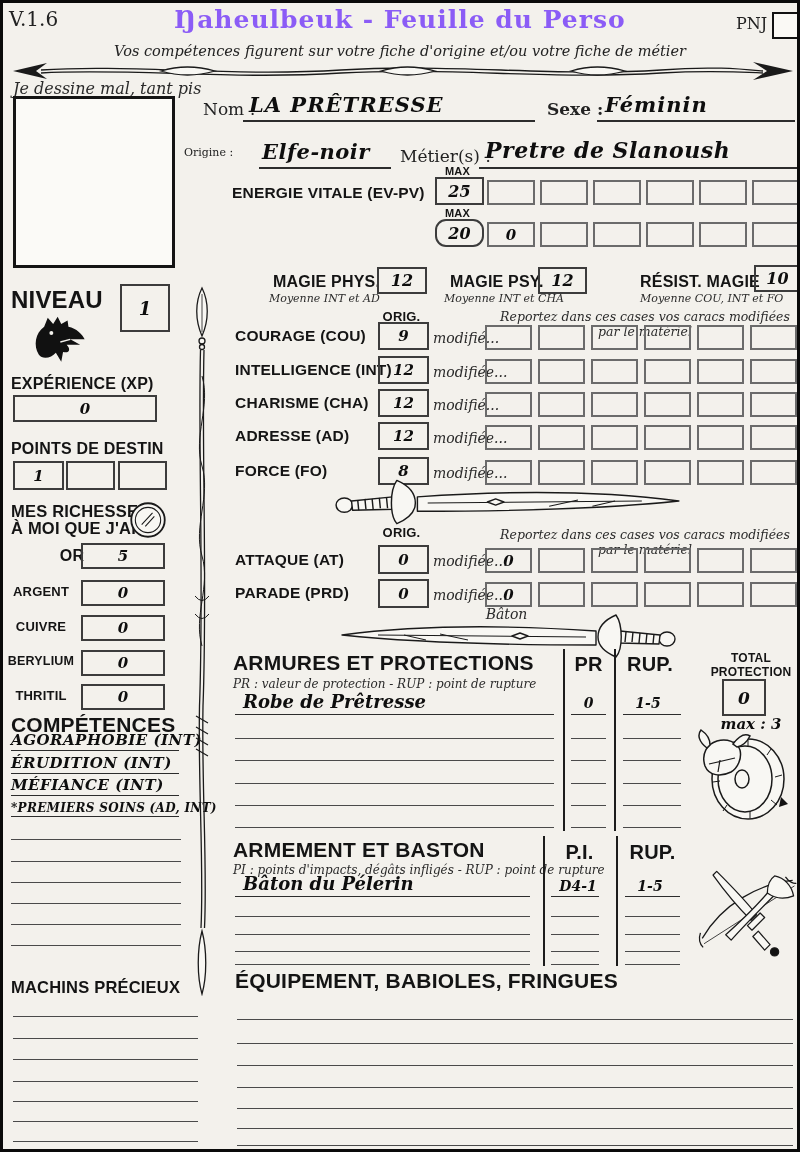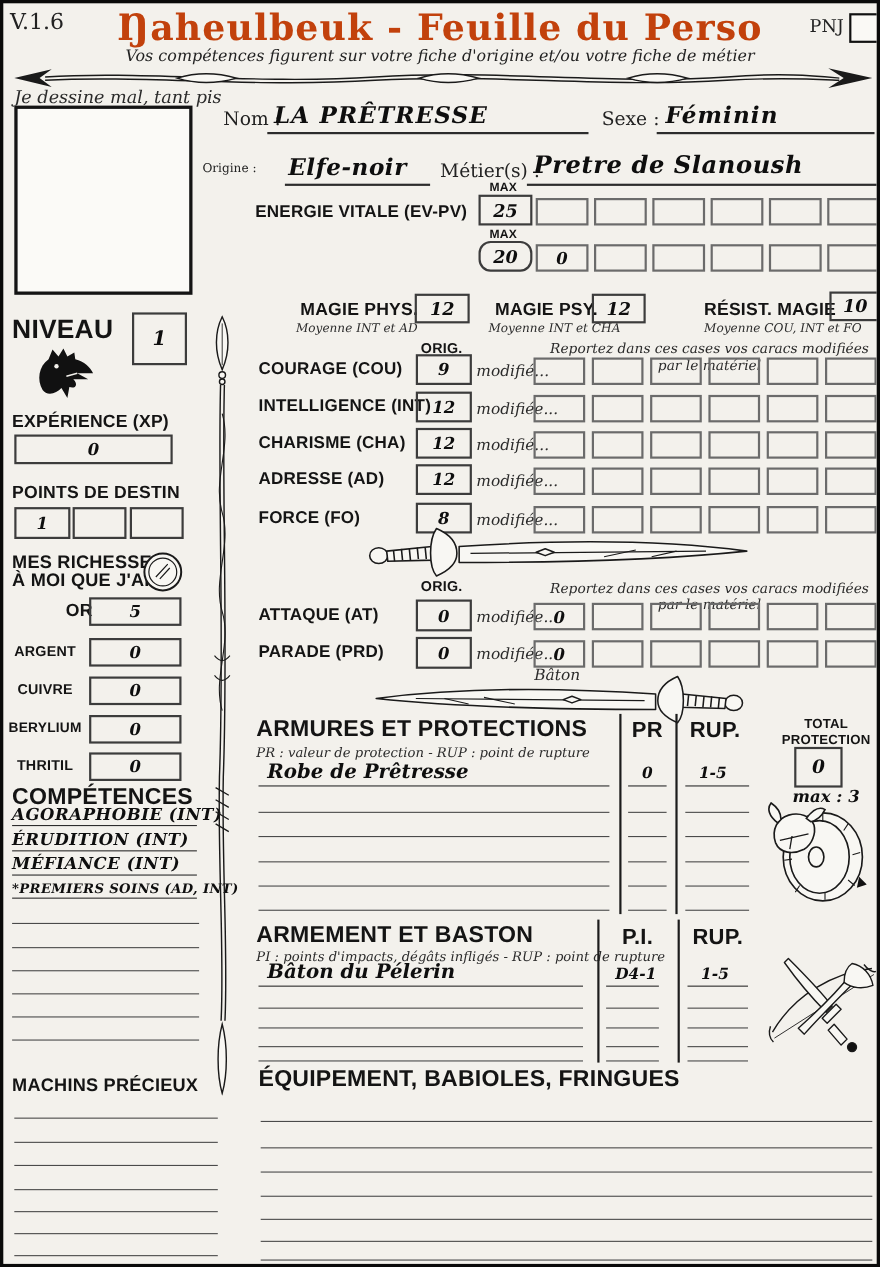--- a/index.html
+++ b/index.html
@@ -21,21 +21,21 @@
   .ctr{display:flex;align-items:center;justify-content:center;text-align:center;}
   svg{display:block;}
   .ico{position:absolute;}
 </style>
 </head>
 <body>
 
 <div class="page">
 
   <div class="ser" style="left:6px;top:4px;font-size:20px;">V.1.6</div>
-  <div class="abs" style="left:60px;right:60px;top:2px;text-align:center;font-family:'DejaVu Serif',serif;font-weight:700;font-size:33px;letter-spacing:1px;color:#c2410c;">Ŋaheulbeuk - Feuille du Perso</div>
+  <div class="abs" style="left:60px;right:60px;top:2px;text-align:center;font-family:'DejaVu Serif',serif;font-weight:700;font-size:25px;letter-spacing:1px;color:#8b5cf6;">Ŋaheulbeuk - Feuille du Perso</div>
   <div class="abs" style="left:60px;right:60px;top:40px;text-align:center;font-family:'DejaVu Serif',serif;font-style:italic;font-size:14.5px;color:#222;">Vos compétences figurent sur votre fiche d'origine et/ou votre fiche de métier</div>
   <div class="ser" style="left:733px;top:11px;font-size:16px;">PNJ</div>
   <div class="abs" style="left:769px;top:9px;width:23px;height:23px;border:2.5px solid #111;background:#faf9f5;"></div>
 
   <div class="ico" style="left:8px;top:57px;">
     <svg width="784" height="22" viewBox="0 0 784 22">
       <g stroke="#1a1a1a" fill="none" stroke-width="1.3">
         <path d="M30,10 C120,4 220,17 330,10 C440,3 540,17 650,10 C700,6 730,9 752,11"></path>
         <path d="M30,13 C120,8 220,20 330,13 C440,7 540,20 650,13 C700,10 730,12 752,13"></path>
         <path d="M150,11 q26,-8 54,0 q-28,8 -54,0 Z" fill="#f8f7f3"></path>
@@ -43,21 +43,21 @@
         <path d="M560,11 q26,-8 54,0 q-28,8 -54,0 Z" fill="#f8f7f3"></path>
       </g>
       <path d="M2,11 L36,3 L25,11 L36,19 Z" fill="#1a1a1a"></path>
       <path d="M782,11 L742,2 L756,11 L742,20 Z" fill="#1a1a1a"></path>
     </svg>
   </div>
 
   <div class="ser" style="left:200px;top:96px;font-size:17px;">Nom :</div>
   <div class="handabs" style="left:246px;top:89px;font-size:21px;letter-spacing:1px;">LA PRÊTRESSE</div>
   <div class="uline" style="left:240px;top:117px;width:292px;"></div>
-  <div class="ser" style="left:544px;top:96px;font-size:17px;">Sexe :</div>
+  <div class="ser" style="left:544px;top:96px;font-size:17px;font-weight:bold;">Sexe :</div>
   <div class="handabs" style="left:602px;top:89px;font-size:21px;letter-spacing:1px;">Féminin</div>
   <div class="uline" style="left:594px;top:117px;width:198px;"></div>
 
   <div class="ser" style="left:181px;top:143px;font-size:11px;">Origine :</div>
   <div class="handabs" style="left:259px;top:136px;font-size:21px;letter-spacing:.5px;">Elfe-noir</div>
   <div class="uline" style="left:256px;top:164px;width:132px;"></div>
   <div class="ser" style="left:397px;top:143px;font-size:17px;">Métier(s) :</div>
   <div class="handabs" style="left:482px;top:134px;font-size:22px;letter-spacing:.5px;font-style:italic;">Pretre de Slanoush</div>
   <div class="uline" style="left:476px;top:164px;width:318px;"></div>
 

